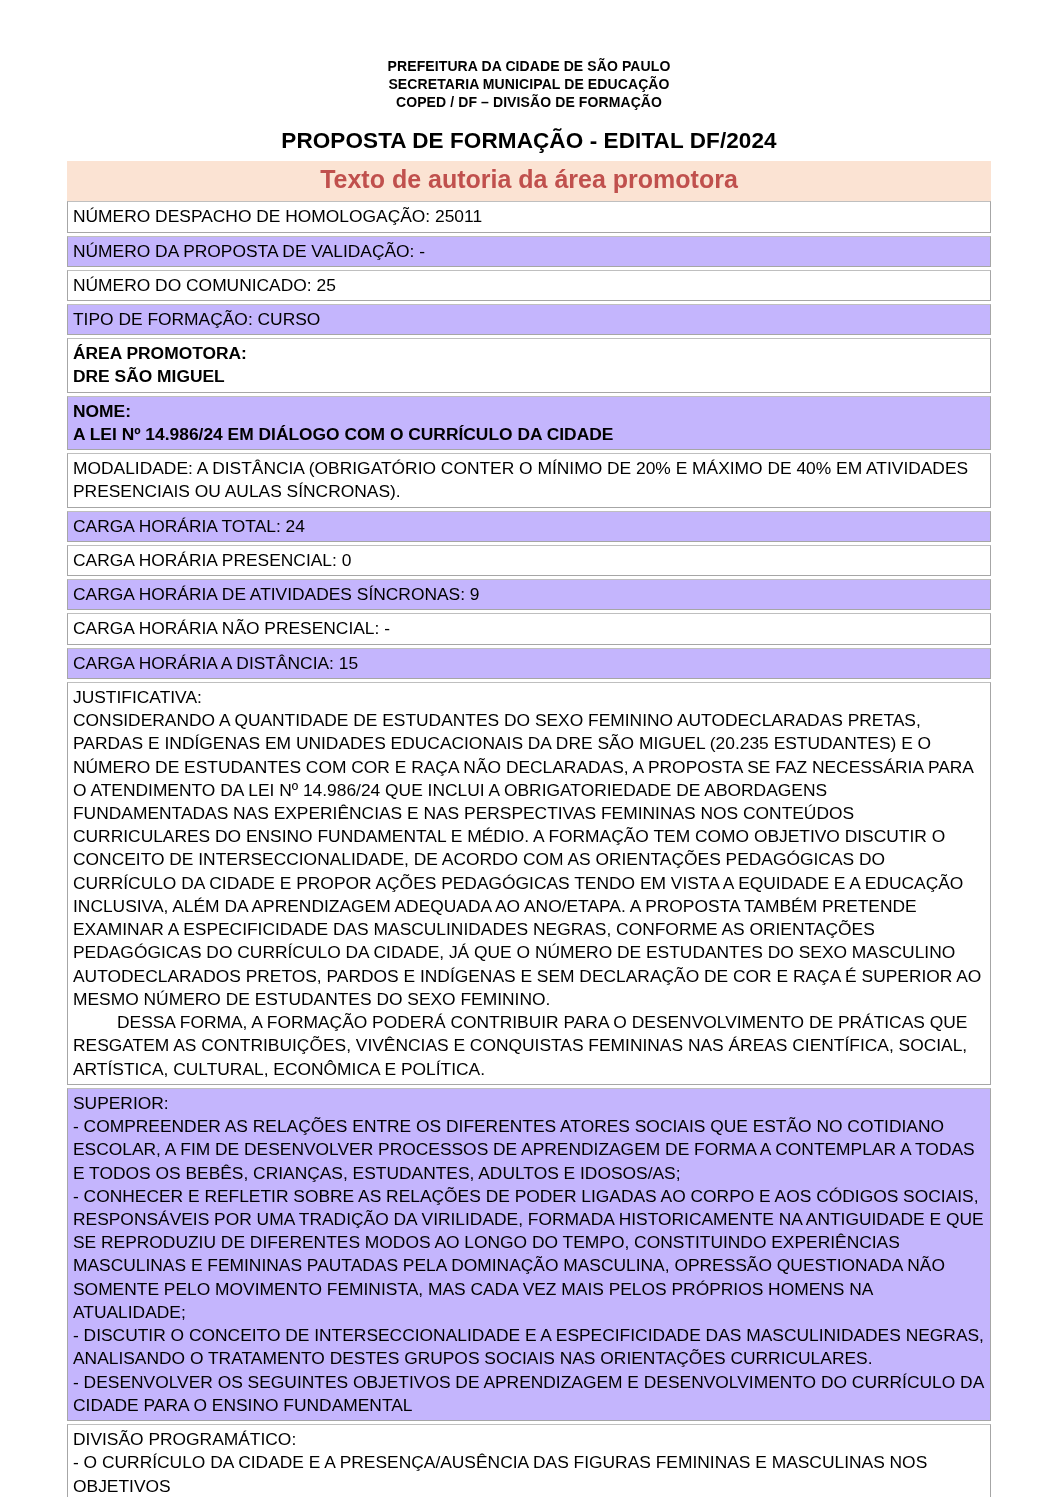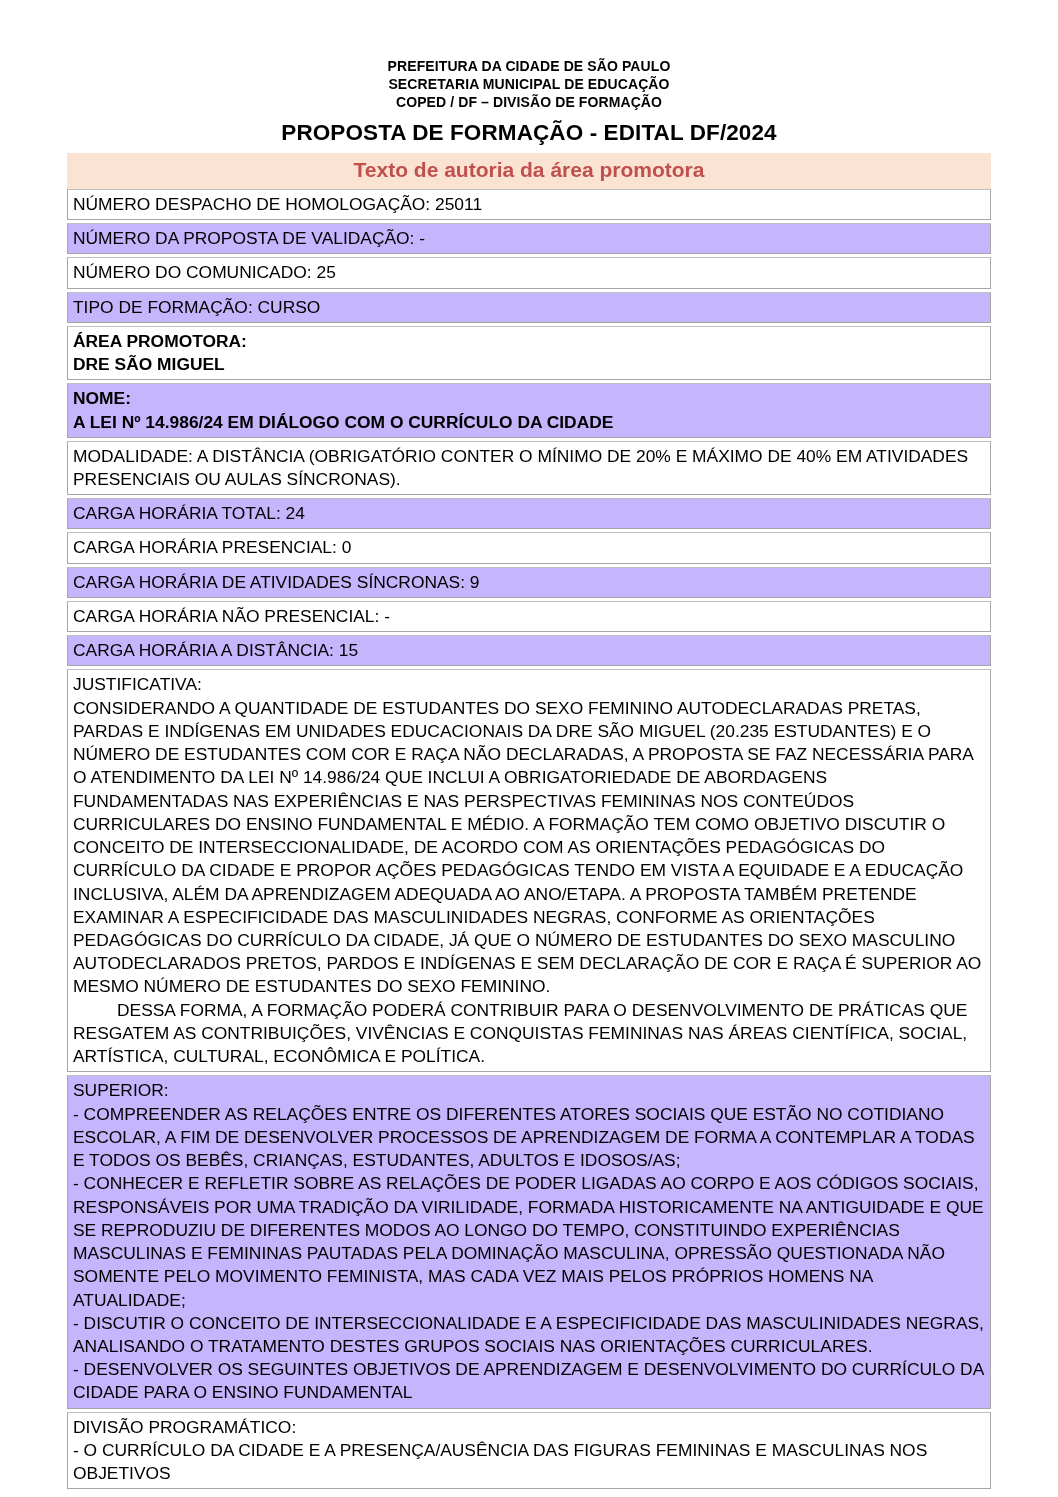--- a/index.html
+++ b/index.html
@@ -28,34 +28,34 @@
     padding-top: 57px;
     text-align: center;
     line-height: 1.30;
   }
   .doc-header .hline {
     font-weight: bold;
     letter-spacing: 0.1px;
     display: block;
   }
   .hline.l1, .hline.l2, .hline.l3 { font-size: 14px; }
-  .hline.l4 { font-size: 22.5px; margin-top: 6px; }
+  .hline.l4 { font-size: 22.5px; margin-top: 14px; }
 
   
   .banner {
     margin: 6px auto 0 auto;
     width: 924px;
     background: #FBE3D3;
     text-align: center;
     padding: 5px 0 8px 0;
   }
   .banner-text {
     color: #C0504D;
     font-weight: bold;
-    font-size: 21px;
+    font-size: 25px;
     line-height: 1.1;
     text-align: right;
   }
 
   
   .doc-table {
     width: 924px;
     margin: 0 auto;
     border-collapse: separate;
     border-spacing: 0;

